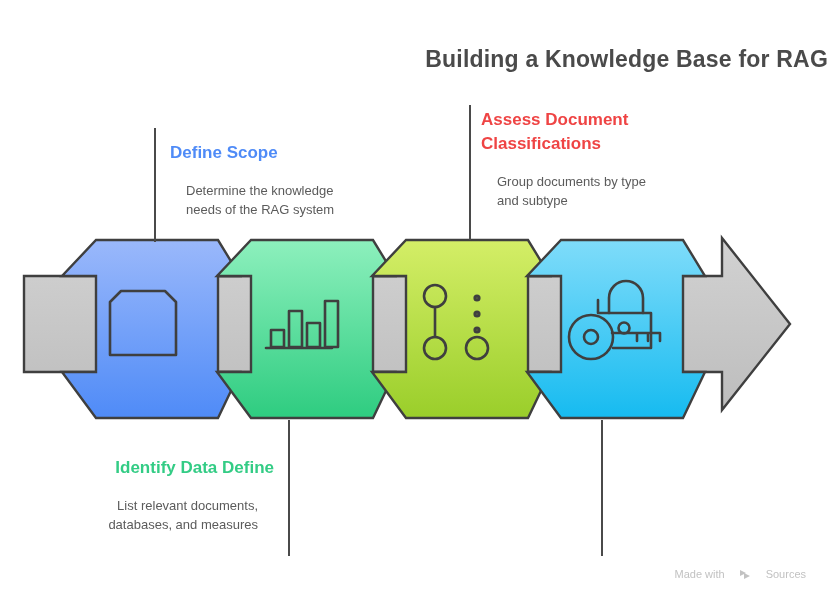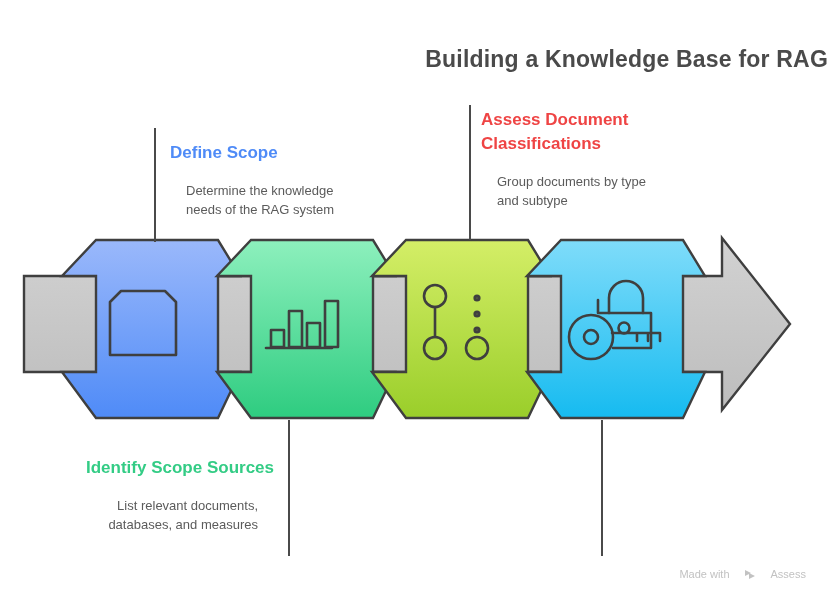--- a/index.html
+++ b/index.html
@@ -119,28 +119,28 @@
     <p class="heading" style="color:#4f8bf7;">Define Scope</p>
     <p class="body">Determine the knowledge needs of the RAG system</p>
   </div>
 
   <div class="callout left-align" style="left:481px;top:108px;width:190px;">
     <p class="heading" style="color:#ef4444;">Assess Document Classifications</p>
     <p class="body">Group documents by type and subtype</p>
   </div>
 
   <div class="callout right-align" style="left:74px;top:456px;width:200px;">
-    <p class="heading" style="color:#33cc85;">Identify Scope Sources</p>
+    <p class="heading" style="color:#33cc85;">Identify Data Define</p>
     <p class="body">List relevant documents, databases, and measures</p>
   </div>
 
   <div class="callout right-align" style="left:387px;top:456px;width:200px;">
   </div>
 
   <div class="footer">
     <span>Made with</span>
     <svg width="13" height="11" viewBox="0 0 13 11">
       <path d="M1,1 L7,4 L1,7 Z M5,4 L11,7 L5,10 Z" fill="#c2c2c2"></path>
     </svg>
-    <span>Assess</span>
+    <span>Sources</span>
   </div>
 
 </div>
 
 </body></html>

